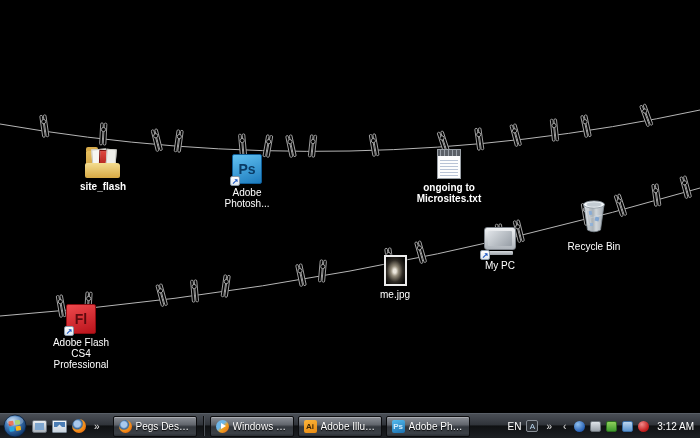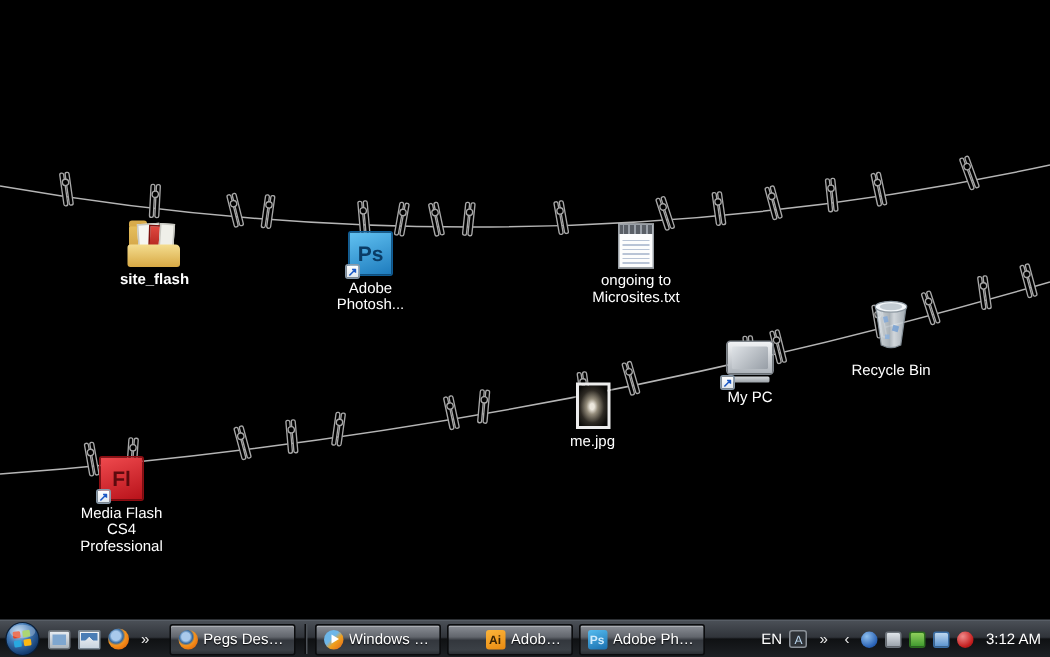--- a/index.html
+++ b/index.html
@@ -95,21 +95,21 @@
   .bi-firefox { border-radius:50%;
           background:radial-gradient(circle at 38% 35%, #a9c9ec 0 24%, #35699f 38%, #f5941e 50%, #e9730f 74%, #b65a0a); }
   .bi-folder { background:linear-gradient(#f2d77c,#cfa13f); border-radius:1px 2px 1px 1px; }
   .bi-folder:before { content:""; position:absolute; top:-2px; left:0; width:6px; height:2px;
           background:#e3bd5c; border-radius:1px 1px 0 0; }
   .bi-wmp { border-radius:50%;
           background:linear-gradient(135deg,#6db6e8 0 42%,#f0a11d 60%,#e2641a); }
   .bi-wmp:after { content:""; position:absolute; left:5px; top:3px;
           border-left:5px solid #fff; border-top:3.5px solid transparent; border-bottom:3.5px solid transparent; }
   .bi-ai { background:linear-gradient(160deg,#fcb53b,#e98a10); color:#3c2505; font-size:8px;
-          font-weight:bold; text-align:center; line-height:13px;margin-left:20px; }
+          font-weight:bold; text-align:center; line-height:13px; }
   .bi-ps { background:linear-gradient(160deg,#55bcf0,#1a6fae); color:#cfeafc; font-size:8px;
           font-weight:bold; text-align:center; line-height:13px; }
 
   .tray { margin-left:auto; display:flex; align-items:center; gap:5px; padding-right:6px;
           color:#fff; font-size:10px; }
   .tray-kb { width:12px; height:12px; background:#2e3237; border:1px solid #8a9097;
           border-radius:2px; color:#bcd8f0; font-size:8px; line-height:11px; text-align:center; }
   .tico { width:11px; height:11px; border-radius:2px; position:relative; }
   .ti-security { border-radius:50%; background:radial-gradient(circle at 35% 30%,#8fc0ef,#2760b4 70%,#15366b); }
   .ti-display { background:linear-gradient(#dfe4e9,#9aa2aa); border:1px solid #6c737a; }
@@ -181,21 +181,21 @@
   <div class="dicon" style="left:213px; top:154px;">
     <div class="art icon-ps">
       <span>Ps</span>
       <div class="shortcut-arrow">↗</div>
     </div>
     <div class="dlabel">Adobe
 Photosh...</div>
   </div>
 
 
-  <div class="dicon" style="left:390px; top:149px;">
+  <div class="dicon" style="left:415px; top:149px;font-weight:bold;">
     <div class="art icon-txt">
       <div class="spiral"></div>
       <div class="lines"></div>
     </div>
     <div class="dlabel">ongoing to
 Microsites.txt</div>
   </div>
 
   <div class="dicon" style="left:560px; top:198px;">
     <div class="art">
@@ -231,21 +231,21 @@
   <div class="dicon" style="left:361px; top:255px;">
     <div class="art icon-img2"></div>
     <div class="dlabel">me.jpg</div>
   </div>
 
   <div class="dicon" style="left:47px; top:304px;justify-content:space-between;">
     <div class="art icon-fl">
       <span>Fl</span>
       <div class="shortcut-arrow">↗</div>
     </div>
-    <div class="dlabel">Media Flash
+    <div class="dlabel">Adobe Flash
 CS4
 Professional</div>
   </div>
 </div>
 
 <div class="taskbar">
   <div class="start-button">
     <svg width="24" height="24" viewBox="0 0 24 24">
       <defs>
         <radialGradient id="orbG" cx="0.38" cy="0.3" r="0.85">

